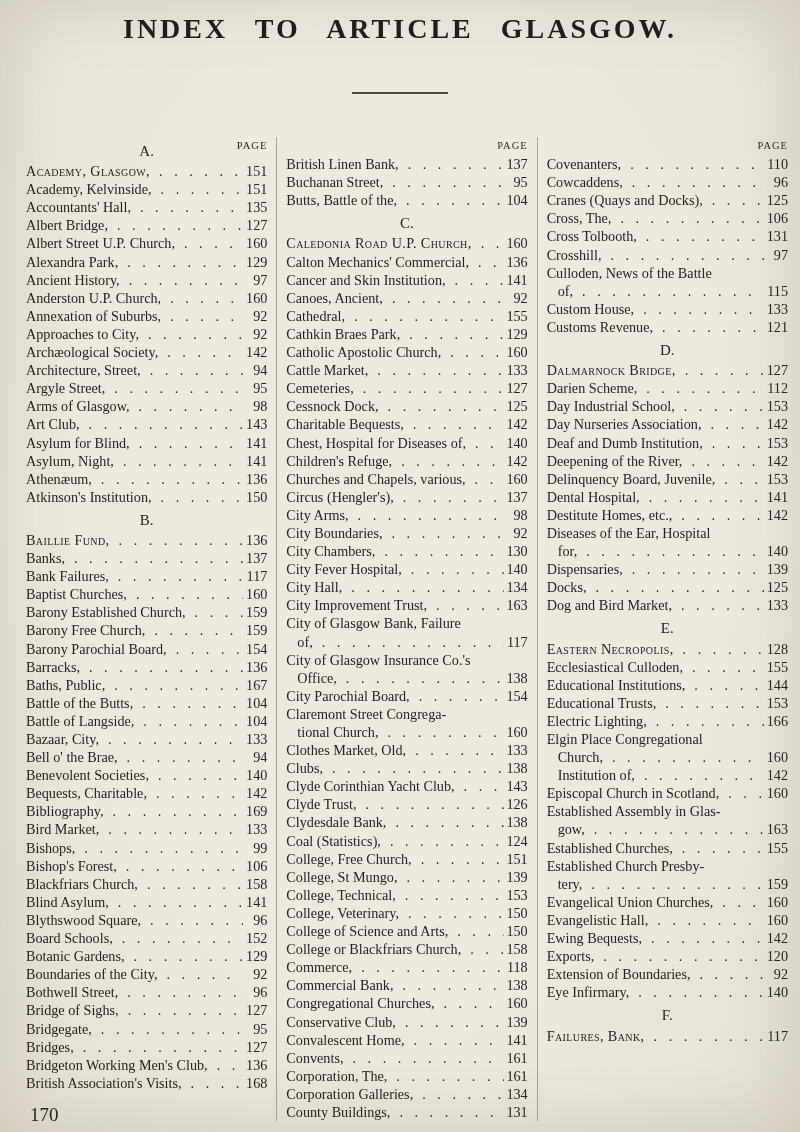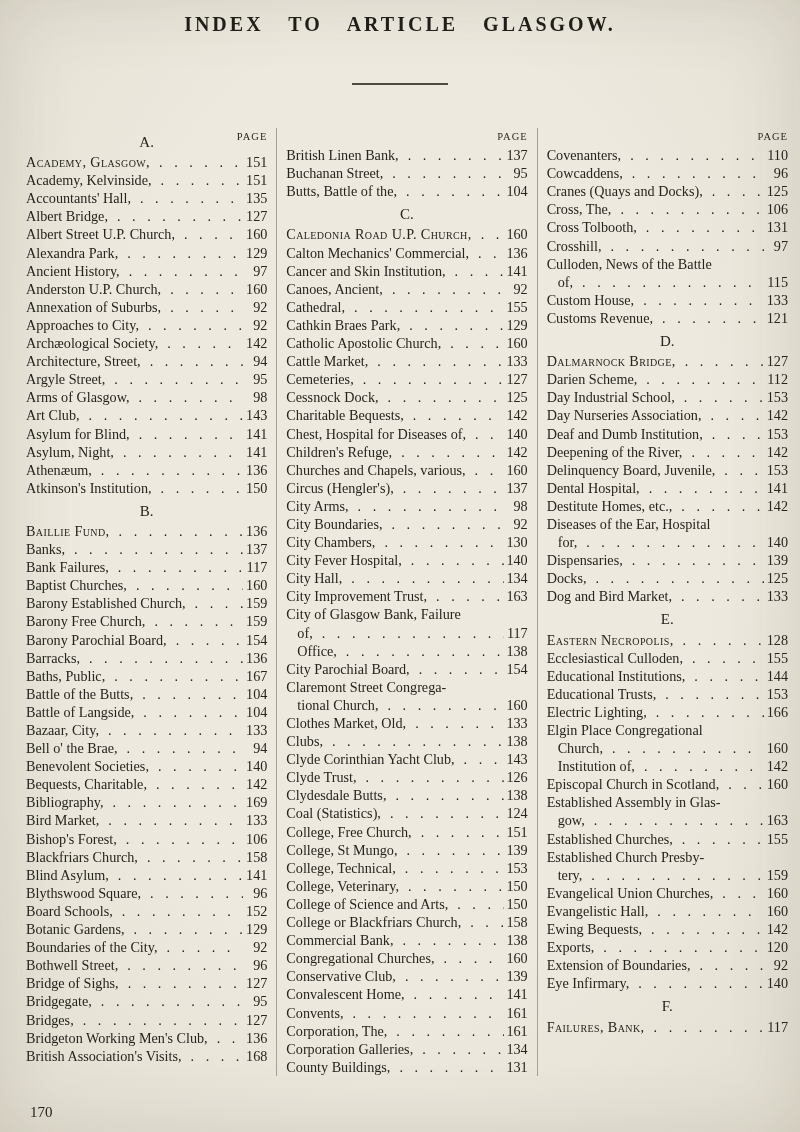--- a/index.html
+++ b/index.html
@@ -8,21 +8,21 @@
     width: 800px; height: 1132px;
     background: radial-gradient(ellipse at 50% 45%, #ede9de 55%, #e2ded1 100%);
     box-shadow: inset 0 0 70px rgba(100,90,66,.16);
     font-family: "Liberation Serif", "DejaVu Serif", serif;
     color: #26241f;
     position: relative;
     overflow: hidden;
   }
   .title {
     margin: 13px 0 0; text-align: center;
-    font-size: 20px; font-weight: 700;
+    font-size: 28px; font-weight: 700;
     letter-spacing: 3px; word-spacing: 17px;
     color: #201e19;
   }
   .rule {
     width: 96px; height: 0;
     border-top: 2px solid #4e4a40;
     margin: 47px auto 0;
   }
   .cols { display: flex; margin-top: 43px; padding: 0 12px 0 26px; }
   .col { flex: 1; font-size: 14.2px; line-height: 18.1px; min-width: 0; }
@@ -33,21 +33,21 @@
   .section .pglabel { position: absolute; right: 0; top: -5px; font-size: 10.5px; letter-spacing: 1px; }
 
   .row { display: flex; align-items: baseline; }
   .t, .l1 { white-space: nowrap; }
   .sc { font-variant: small-caps; letter-spacing: .4px; }
   .ind { padding-left: 11px; }
   .leader { flex: 1 1 auto; min-width: 0; overflow: hidden; white-space: nowrap; margin: 0 2px; }
   .leader::after { content: ". . . . . . . . . . . . . . . . . . . . . ."; word-spacing: 8px; padding-left: 7px; }
   .pnum { text-align: right; min-width: 22px; }
 
-  .folio { position: absolute; left: 30px; top: 1104px; font-size: 15px; }
+  .folio { position: absolute; left: 30px; top: 1104px; font-size: 19px; }
 </style>
 </head>
 <body>
 
 <div class="sheet">
   <h1 class="title">INDEX TO ARTICLE GLASGOW.</h1>
   <div class="rule"></div>
   <div class="cols">
     <div class="col">
         <div class="section"><span class="sletter">A.</span><span class="pglabel">PAGE</span></div>
@@ -299,20 +299,27 @@
         </div>
         <div class="entry">
           <div class="row">
             <span class="t">Bird Market,</span>
             <span class="leader"></span>
             <span class="pnum">133</span>
           </div>
         </div>
         <div class="entry">
           <div class="row">
+            <span class="t">Bishops,</span>
+            <span class="leader"></span>
+            <span class="pnum">99</span>
+          </div>
+        </div>
+        <div class="entry">
+          <div class="row">
             <span class="t">Bishop's Forest,</span>
             <span class="leader"></span>
             <span class="pnum">106</span>
           </div>
         </div>
         <div class="entry">
           <div class="row">
             <span class="t">Blackfriars Church,</span>
             <span class="leader"></span>
             <span class="pnum">158</span>
@@ -569,20 +576,21 @@
         </div>
         <div class="entry">
           <div class="l1">City of Glasgow Bank, Failure</div>
           <div class="row">
             <span class="t ind">of,</span>
             <span class="leader"></span>
             <span class="pnum">117</span>
           </div>
         </div>
         <div class="entry">
+          <div class="l1">City of Glasgow Insurance Co.'s</div>
           <div class="row">
             <span class="t ind">Office,</span>
             <span class="leader"></span>
             <span class="pnum">138</span>
           </div>
         </div>
         <div class="entry">
           <div class="row">
             <span class="t">City Parochial Board,</span>
             <span class="leader"></span>
@@ -620,21 +628,21 @@
         </div>
         <div class="entry">
           <div class="row">
             <span class="t">Clyde Trust,</span>
             <span class="leader"></span>
             <span class="pnum">126</span>
           </div>
         </div>
         <div class="entry">
           <div class="row">
-            <span class="t">Clydesdale Butts,</span>
+            <span class="t">Clydesdale Bank,</span>
             <span class="leader"></span>
             <span class="pnum">138</span>
           </div>
         </div>
         <div class="entry">
           <div class="row">
             <span class="t">Coal (Statistics),</span>
             <span class="leader"></span>
             <span class="pnum">124</span>
           </div>
@@ -672,20 +680,27 @@
             <span class="t">College of Science and Arts,</span>
             <span class="leader"></span>
             <span class="pnum">150</span>
           </div>
         </div>
         <div class="entry">
           <div class="row">
             <span class="t">College or Blackfriars Church,</span>
             <span class="leader"></span>
             <span class="pnum">158</span>
+          </div>
+        </div>
+        <div class="entry">
+          <div class="row">
+            <span class="t">Commerce,</span>
+            <span class="leader"></span>
+            <span class="pnum">118</span>
           </div>
         </div>
         <div class="entry">
           <div class="row">
             <span class="t">Commercial Bank,</span>
             <span class="leader"></span>
             <span class="pnum">138</span>
           </div>
         </div>
         <div class="entry">

